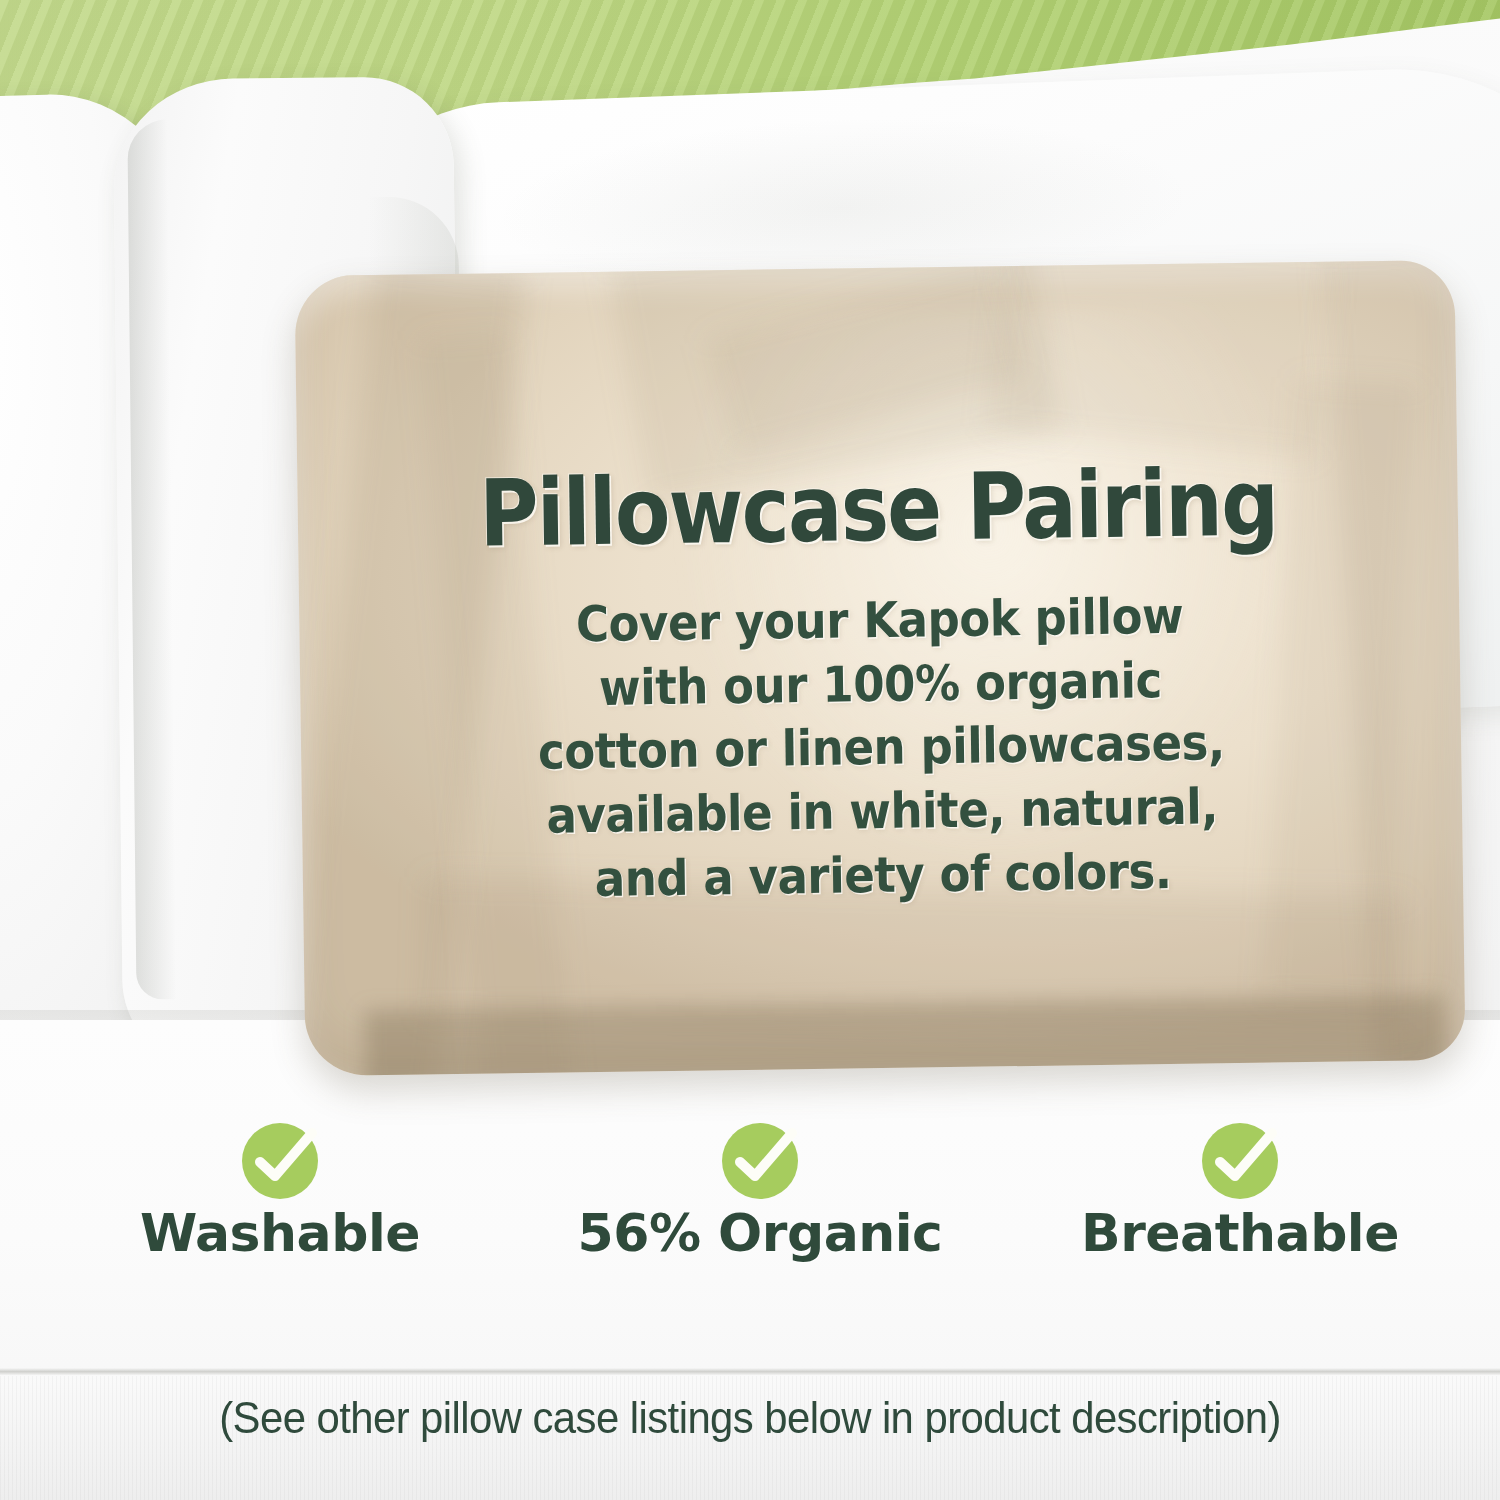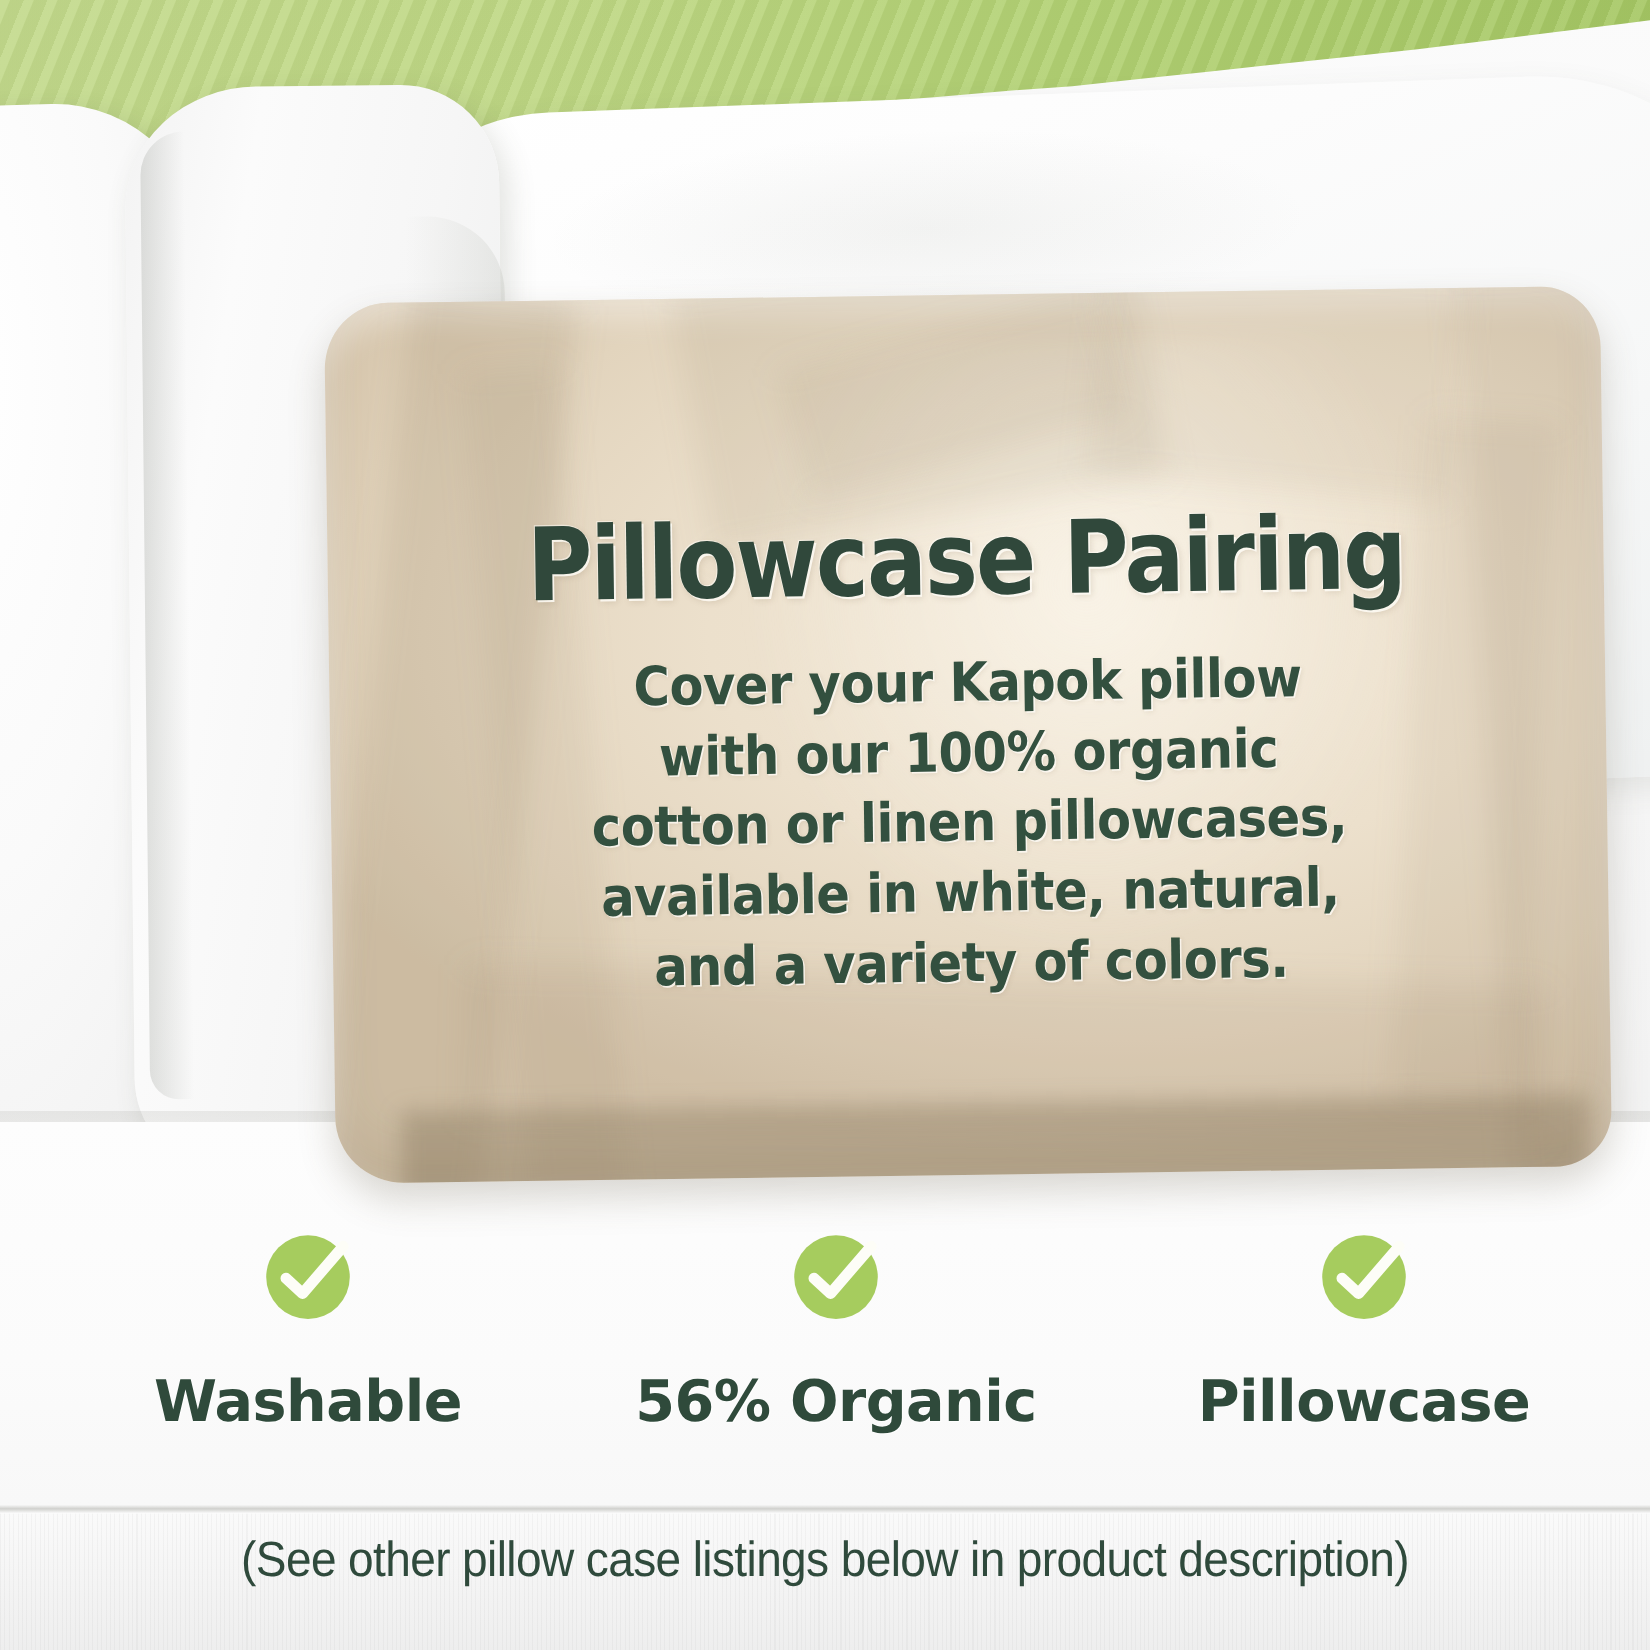--- a/index.html
+++ b/index.html
@@ -238,21 +238,20 @@
     display: flex;
     flex-direction: column;
     align-items: center;
   }
   .check-badge {
     position: relative;
     width: 88px; height: 88px;
   }
   .check-badge svg { display: block; width: 88px; height: 88px; }
   .feature-label {
-    margin-top: 42px;
     font-family: "DejaVu Sans", sans-serif;
     font-weight: bold;
     font-size: 52px;
     letter-spacing: -0.5px;
     color: #2f4a3b;
     white-space: nowrap;
     text-shadow: 1px 1px 0 rgba(255,255,255,0.75);
   }
 
   
@@ -332,21 +331,21 @@
       <div class="feature-label">56% Organic</div>
     </div>
 
     <div class="feature">
       <div class="check-badge">
         <svg viewBox="0 0 88 88" xmlns="http://www.w3.org/2000/svg">
           <circle cx="44" cy="46" r="38" fill="#a6cc5e"></circle>
           <path d="M24 47 L39 61 L76 18" fill="none" stroke="#fdfdf7" stroke-width="10" stroke-linecap="round" stroke-linejoin="round"></path>
         </svg>
       </div>
-      <div class="feature-label">Pillowcase</div>
+      <div class="feature-label">Breathable</div>
     </div>
 
   </div>
 
   <div class="mattress-seam"></div>
   <div class="mattress-gusset"></div>
 
   <div class="caption">(See other pillow case listings below in product description)</div>
 
 </div>

